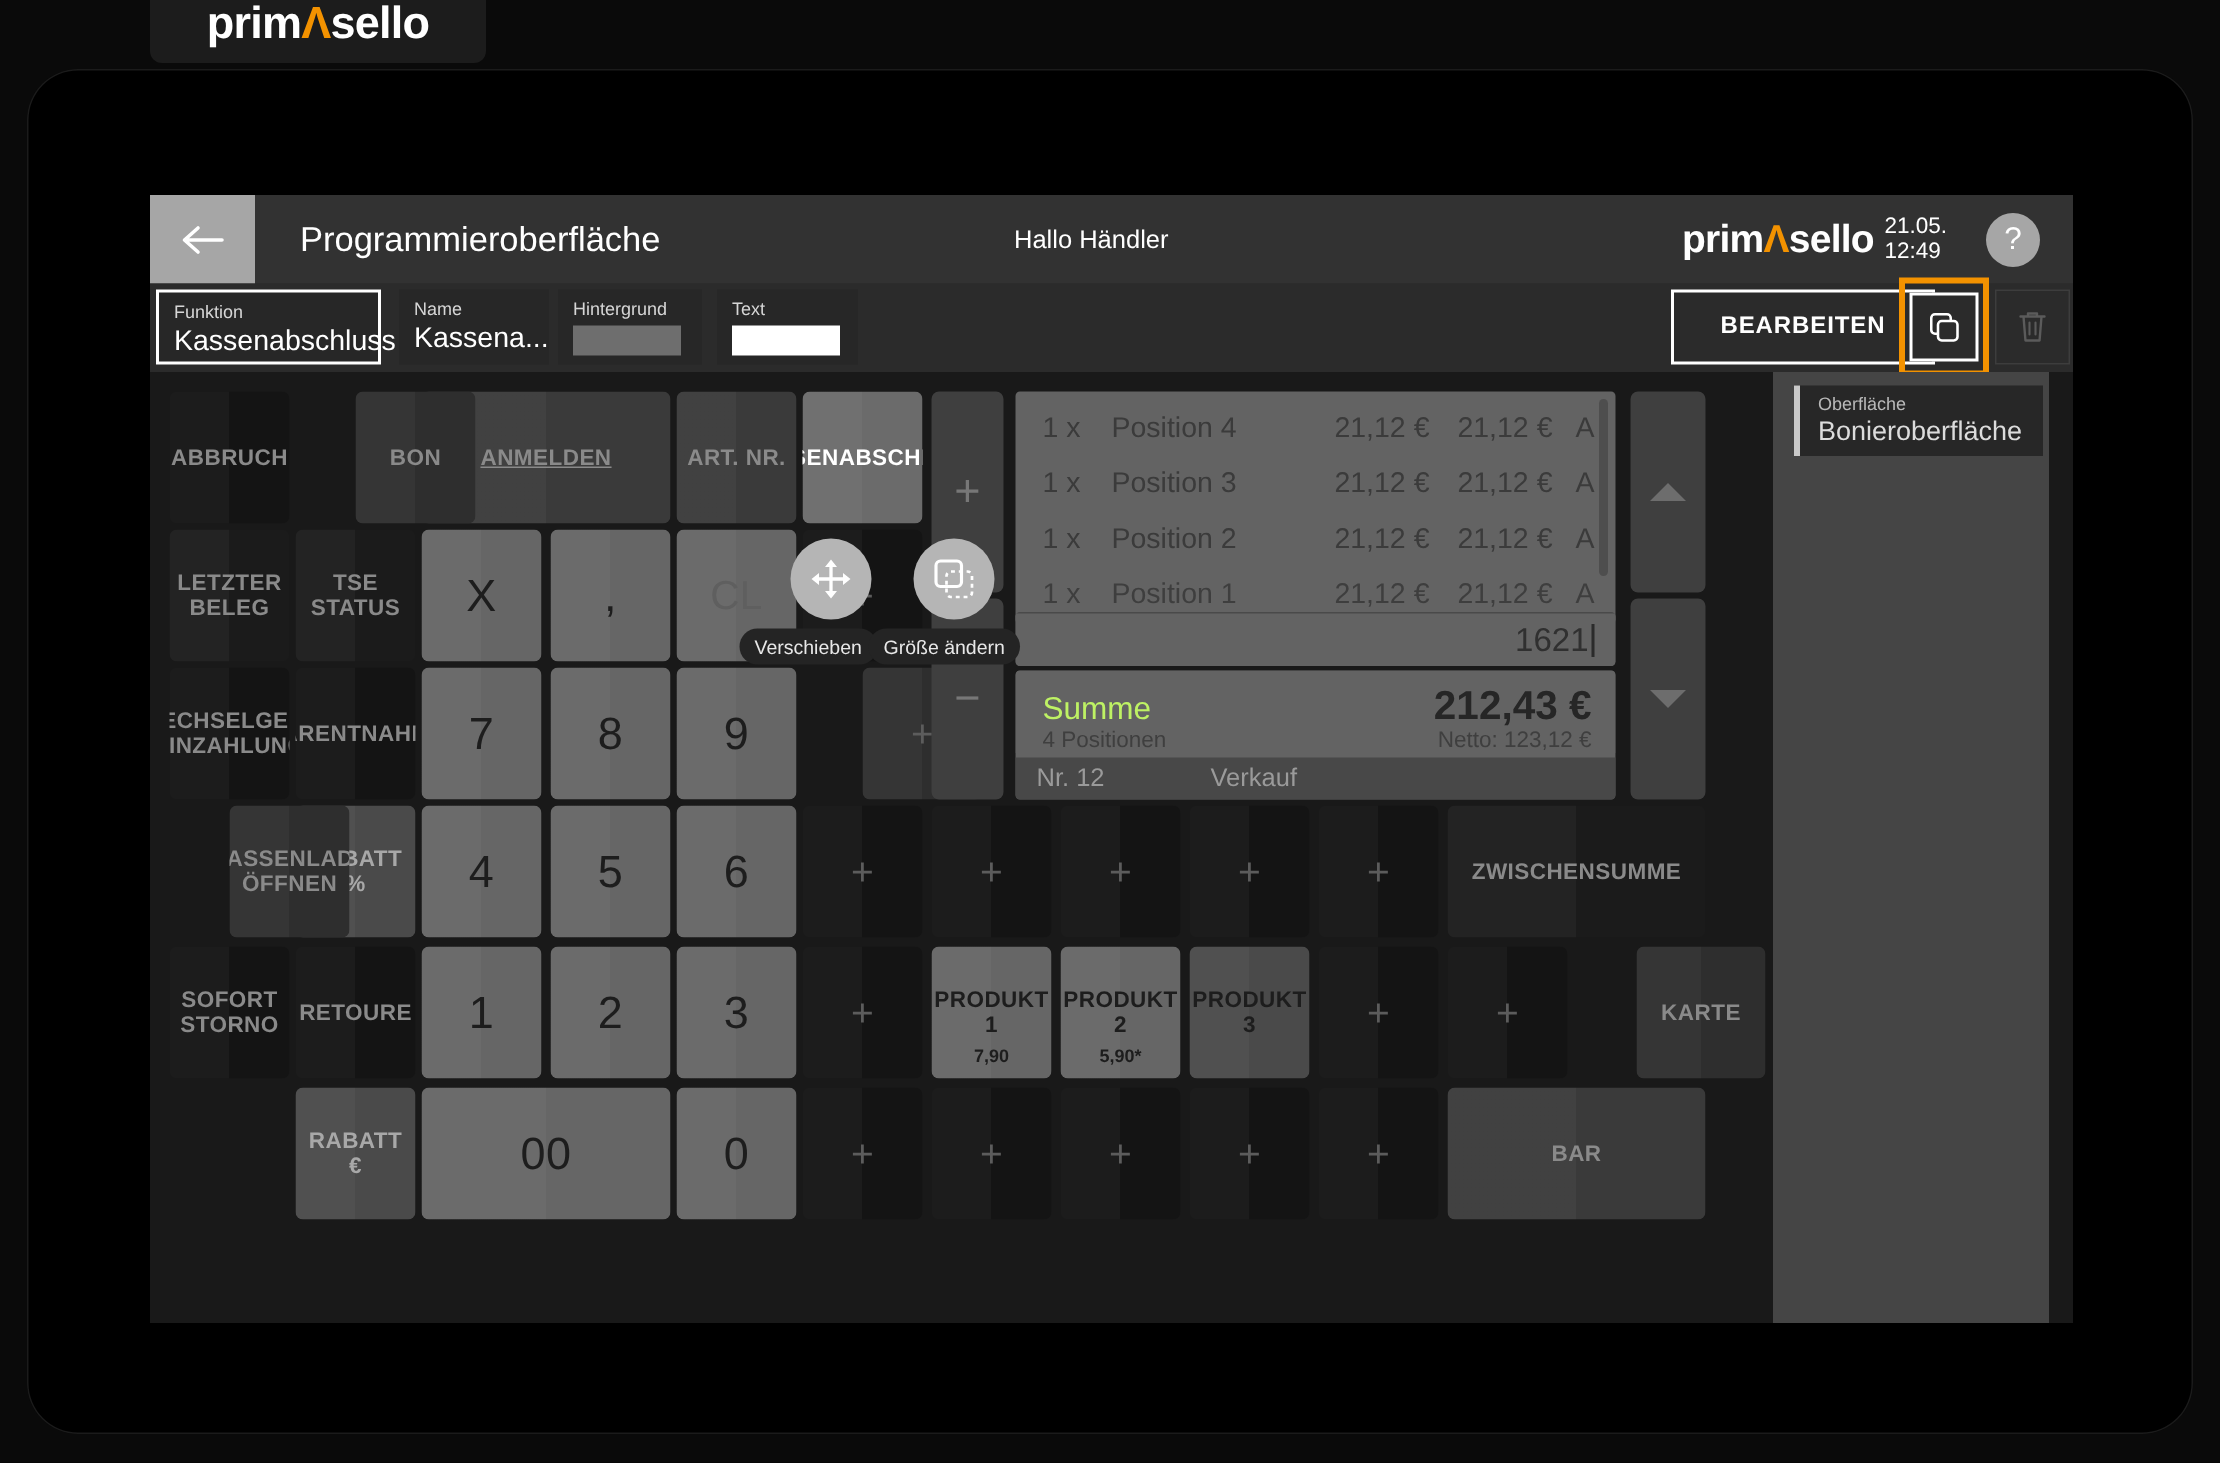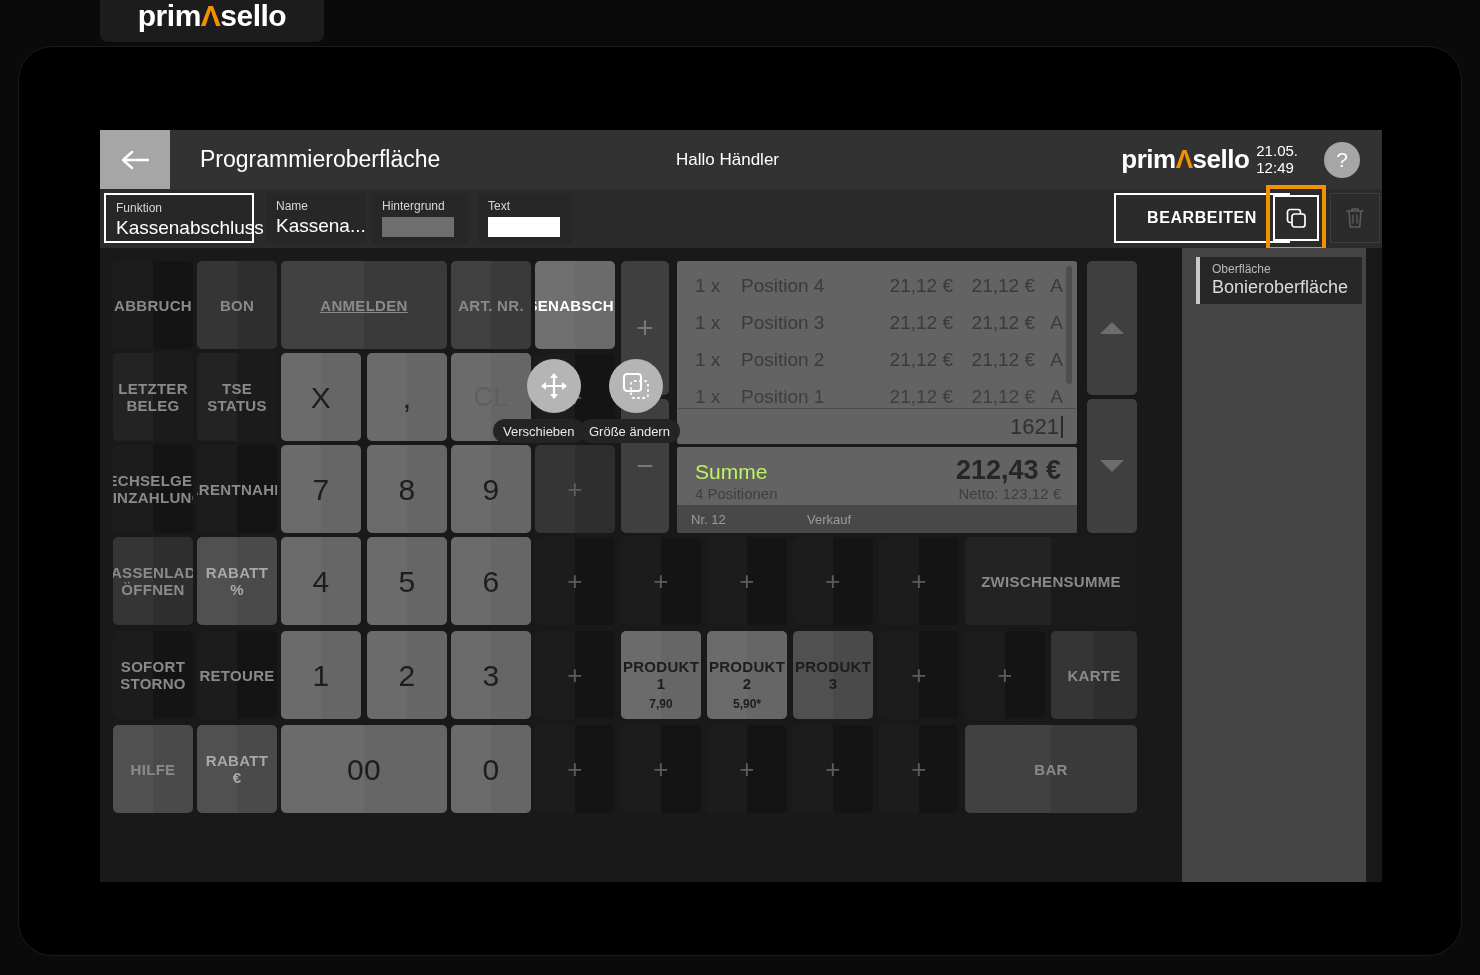--- a/index.html
+++ b/index.html
@@ -126,21 +126,21 @@
   }
   .key .lbl { font-size: 15px; font-weight: bold; letter-spacing: .3px; line-height: 17px; padding: 0 3px; }
   .key.empty .lbl { font-weight: normal; font-size: 26px; color: #5c5c5c; }
   .key .price { position: absolute; bottom: 8px; font-size: 12px; font-weight: bold; }
   .key.num .lbl { font-size: 30px; font-weight: normal; }
   .key.big .lbl { font-size: 27px; font-weight: normal; }
 
   
   .t-dark   { background-color: #141414; }
   .t-dark2  { background-color: #1b1b1b; }
-  .t-mid    { background-color: #2e2e2e; }
+  .t-mid    { background-color: #2e2e2e; margin-left: 40px; }
   .t-mid2   { background-color: #3a3a3a; }
   .t-light  { background-color: #4a4a4a; }
   .t-light2 { background-color: #666666; }
   .t-sel    { background-color: #6b6b6b; }
 
   .c-dim  { color: #5f5f5f; }
   .c-med  { color: #8a8a8a; }
   .c-lite { color: #a8a8a8; }
   .c-dark { color: #1d1d1d; }
   .c-white{ color: #ffffff; }
@@ -177,21 +177,21 @@
   .rec-sum {
     position: absolute; left: 0; right: 0; background: #636363; padding: 8px 16px 0 18px;
   }
   .sum-top { display: flex; justify-content: space-between; align-items: baseline; }
   .sum-title { font-size: 21px; color: #bef264; }
   .sum-amount { font-size: 27px; color: #262626; font-weight: bold; }
   .sum-bot { display: flex; justify-content: space-between; margin-top: -1px; }
   .sum-sub { font-size: 15px; color: #3f3f3f; }
   .rec-foot {
     position: absolute; left: 0; right: 0; bottom: 0; height: 28px; background: #484848;
-    display: flex; align-items: center; font-size: 13px; color: #9a9a9a;
+    display: flex; align-items: center; font-size: 17px; color: #9a9a9a;
   }
   .rec-foot .nr { padding-left: 14px; width: 130px; }
   .arrows { position: absolute; width: 50px; }
   .arrow-btn {
     width: 50px; background: #3f3f3f; border-radius: 5px;
     display: flex; align-items: center; justify-content: center; cursor: pointer;
   }
 
   
   .handle {
@@ -300,23 +300,20 @@
                 <div class="lbl">+</div>
               </div>
               <div class="key t-light2 c-dark num" style="left: 338px; top: 464px; width: 80px; height: 88px;">
                 <div class="lbl">0</div>
               </div>
               <div class="key t-light2 c-dark num" style="left: 168px; top: 464px; width: 166px; height: 88px;">
                 <div class="lbl">00</div>
               </div>
               <div class="key t-light c-lite" style="left: 84px; top: 464px; width: 80px; height: 88px;">
                 <div class="lbl">RABATT €</div>
-              </div>
-              <div class="key t-light c-med" style="left: 0px; top: 464px; width: 80px; height: 88px;">
-                <div class="lbl">HILFE</div>
               </div>
               <div class="key t-mid c-med" style="left: 938px; top: 370px; width: 86px; height: 88px;">
                 <div class="lbl">KARTE</div>
               </div>
               <div class="key t-dark c-dim empty" style="left: 852px; top: 370px; width: 80px; height: 88px;">
                 <div class="lbl">+</div>
               </div>
               <div class="key t-dark c-dim empty" style="left: 766px; top: 370px; width: 80px; height: 88px;">
                 <div class="lbl">+</div>
               </div>

